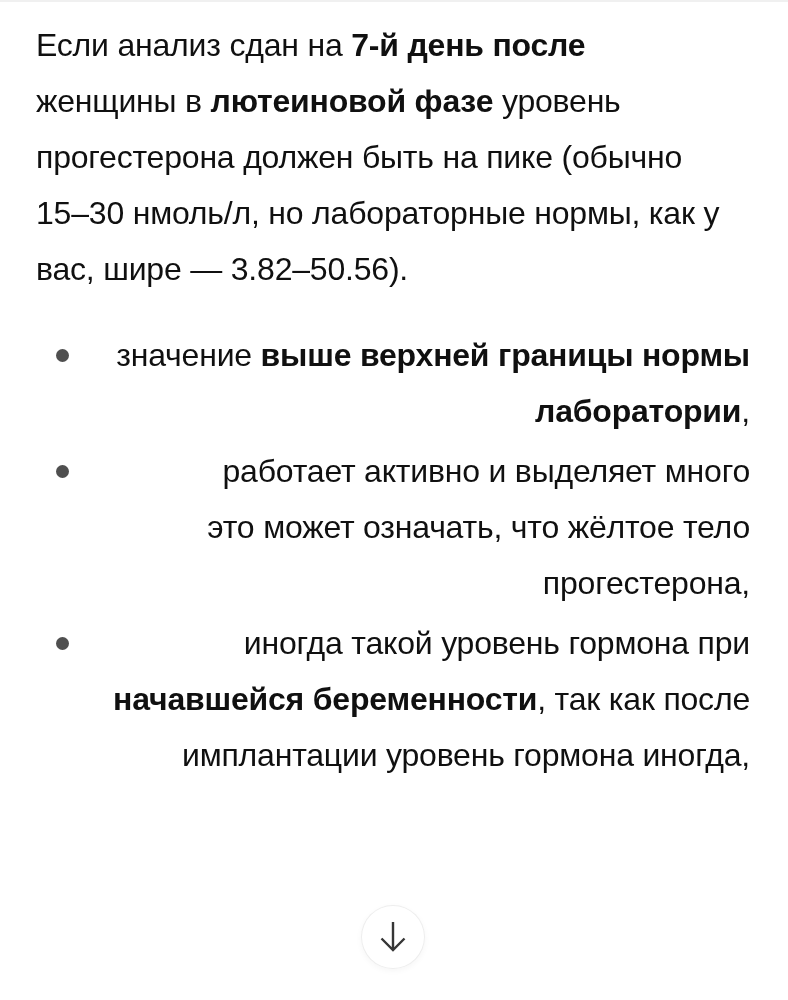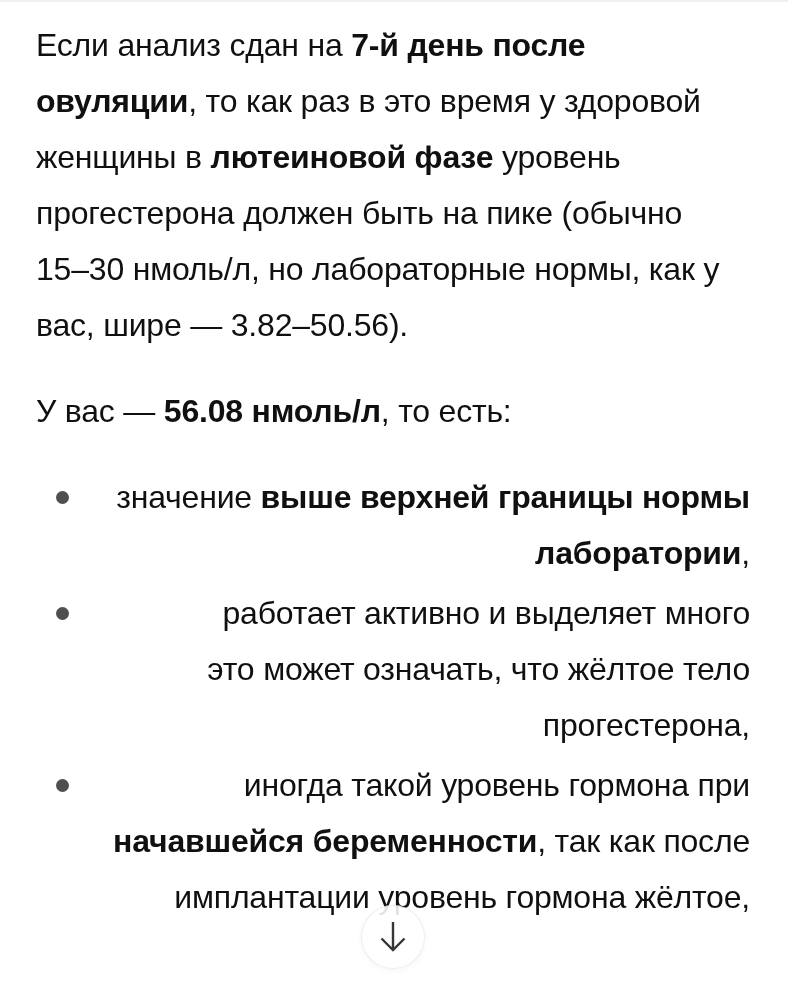--- a/index.html
+++ b/index.html
@@ -75,43 +75,39 @@
   .scroll-btn svg{display:block;}
 </style>
 </head>
 <body>
 
 <div class="page">
 
   <div class="message" id="message-root">
       <p>
         <span class="line"><span>Если анализ сдан на </span><span class="b">7-й день после</span></span>
-        <span class="line"><span class="b">овуляции</span><span>, то как раз в это время у здоровой</span></span>
         <span class="line"><span>женщины в </span><span class="b">лютеиновой фазе</span><span> уровень</span></span>
         <span class="line"><span>прогестерона должен быть на пике (обычно</span></span>
         <span class="line"><span>15–30 нмоль/л, но лабораторные нормы, как у</span></span>
         <span class="line"><span>вас, шире — 3.82–50.56).</span></span>
-      </p>
-      <p>
-        <span class="line"><span>У вас — </span><span class="b">56.08 нмоль/л</span><span>, то есть:</span></span>
       </p>
       <ul class="bullets">
         <li>
           <span class="line"><span>значение </span><span class="b">выше верхней границы нормы</span></span>
           <span class="line"><span class="b">лаборатории</span><span>,</span></span>
         </li>
         <li>
           <span class="line"><span>работает активно и выделяет много</span></span>
           <span class="line"><span>это может означать, что жёлтое тело</span></span>
           <span class="line"><span>прогестерона,</span></span>
         </li>
         <li>
           <span class="line"><span>иногда такой уровень гормона при</span></span>
           <span class="line"><span class="b">начавшейся беременности</span><span>, так как после</span></span>
-          <span class="line"><span>имплантации уровень гормона жёлтое,</span></span>
+          <span class="line"><span>имплантации уровень гормона иногда,</span></span>
         </li>
       </ul>
     </div>
 
   <button class="scroll-btn" aria-label="scroll down">
     <svg width="32" height="36" viewBox="0 0 32 36" fill="none" xmlns="http://www.w3.org/2000/svg">
       <path d="M16 3 V31 M4.5 19.5 L16 31 L27.5 19.5" stroke="#363636" stroke-width="2.4" fill="none" stroke-linecap="butt" stroke-linejoin="miter"></path>
     </svg>
   </button>
 

